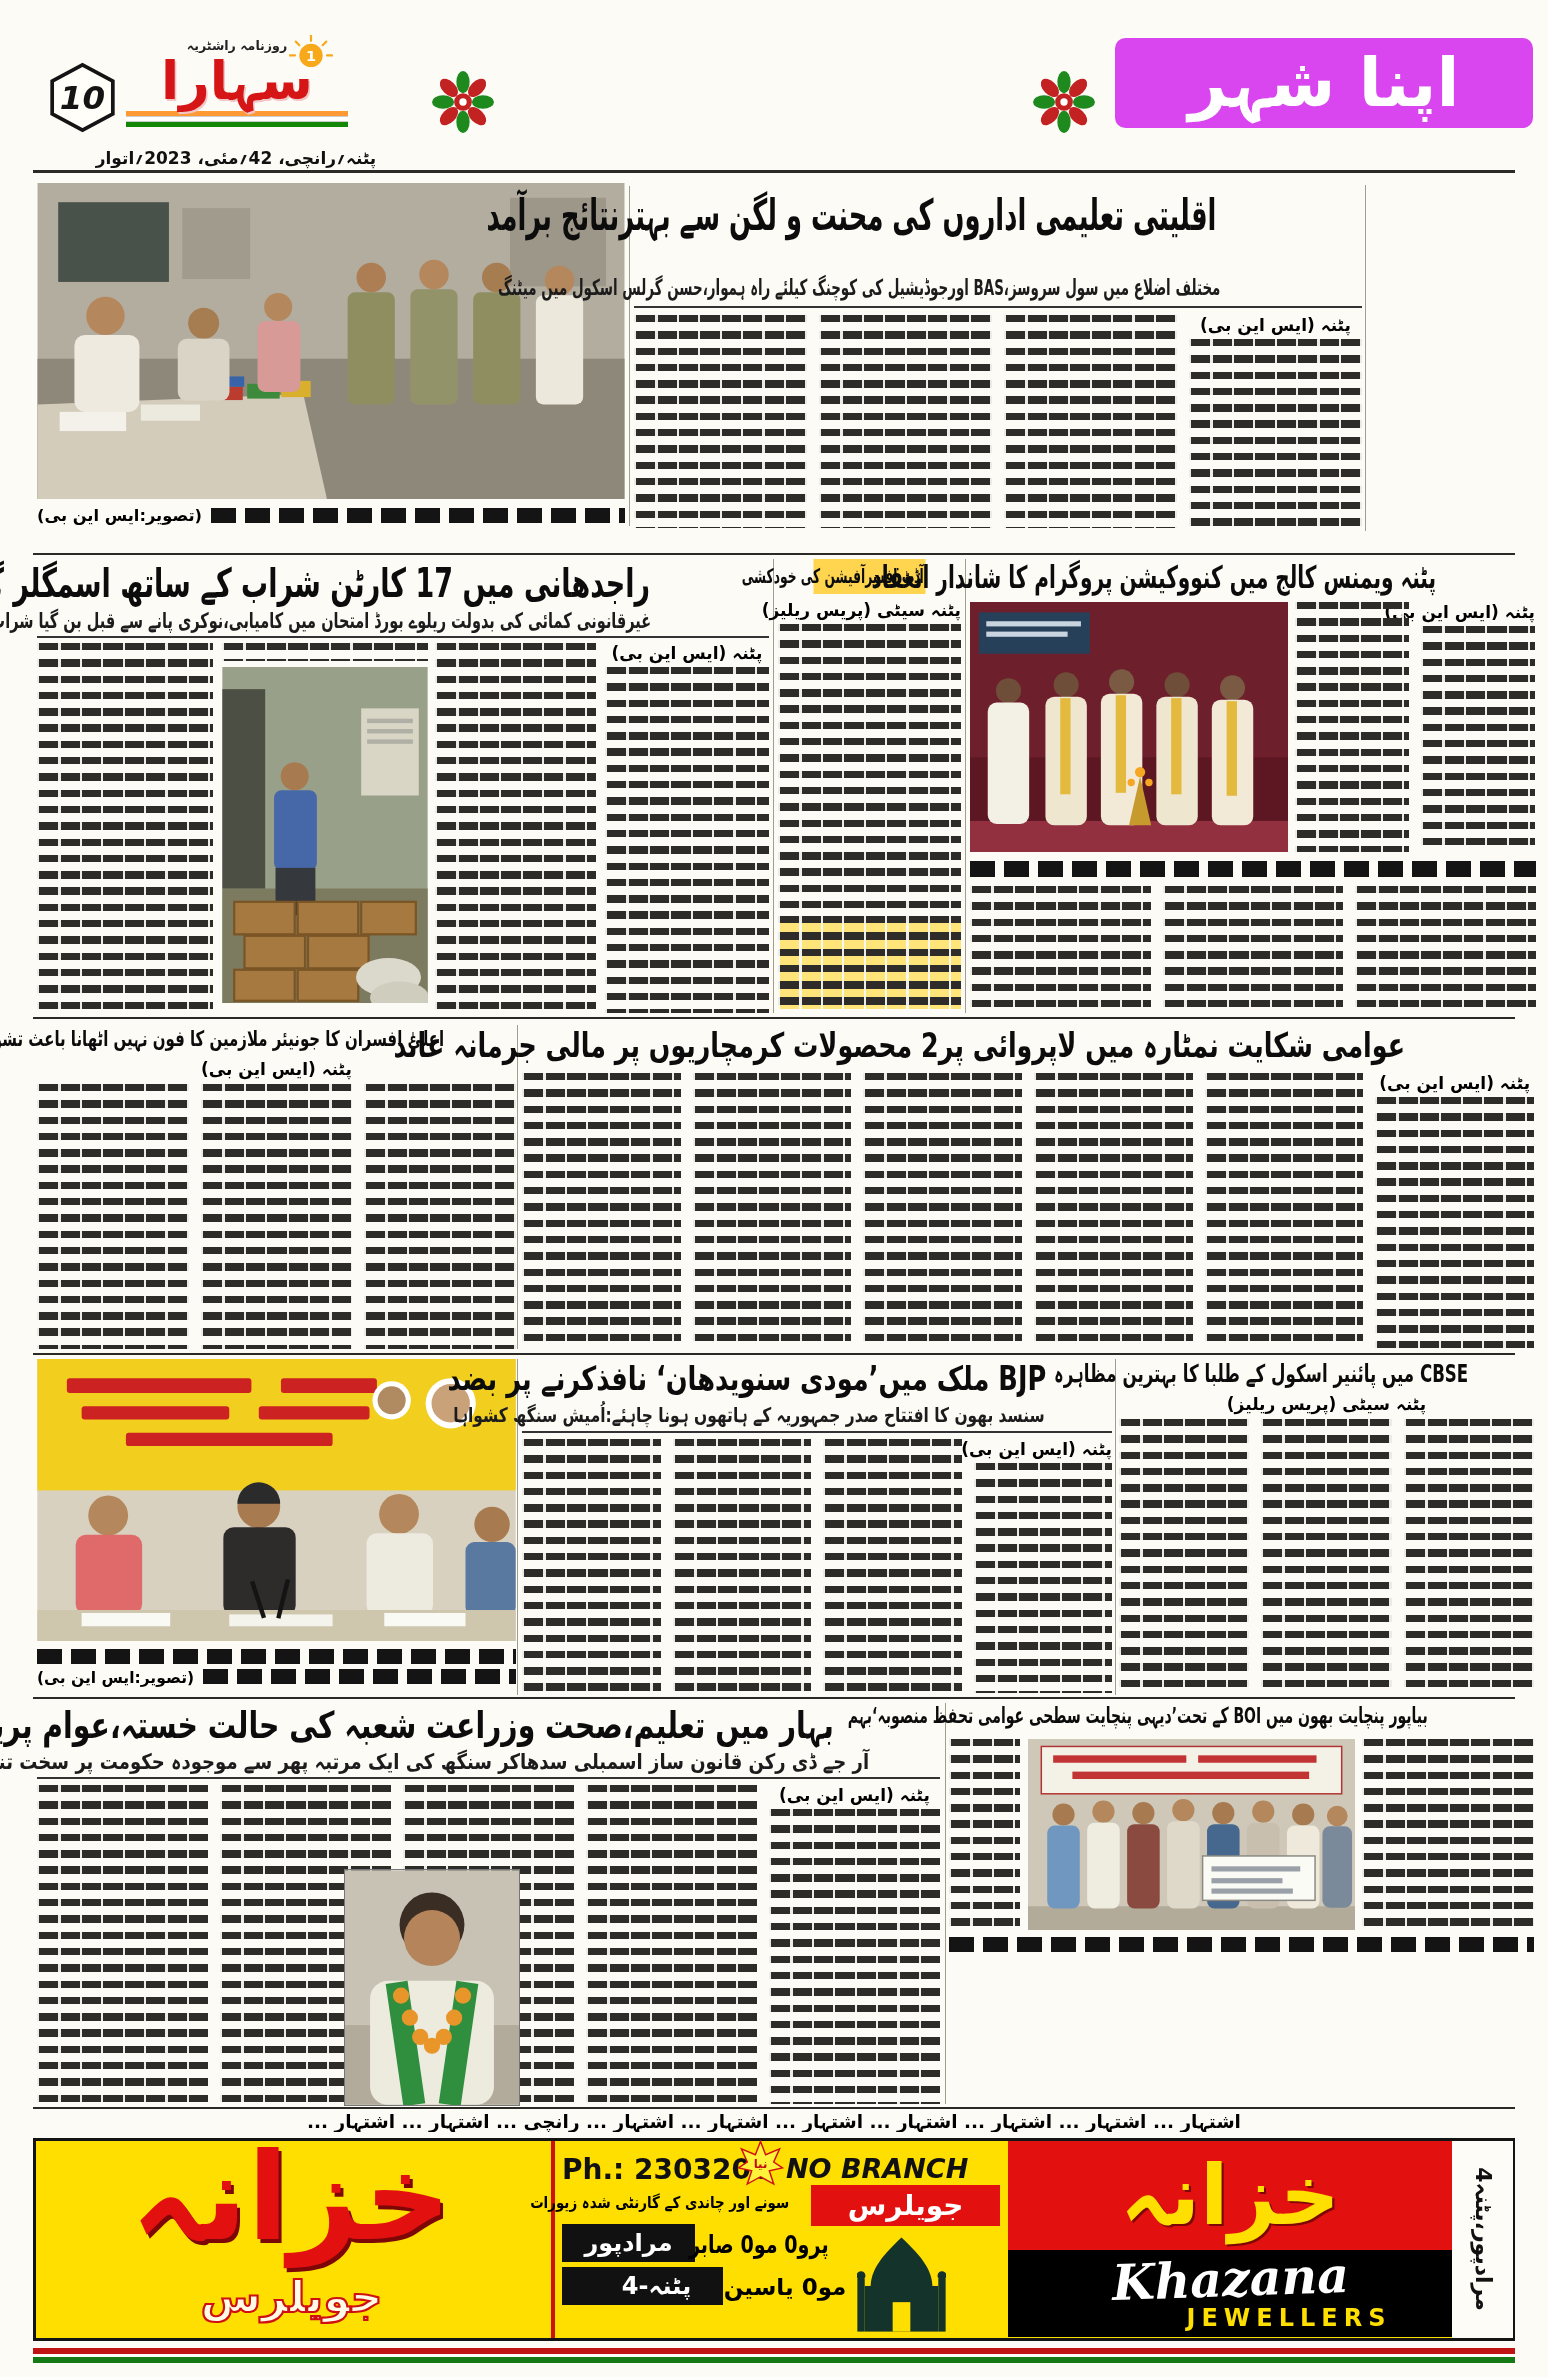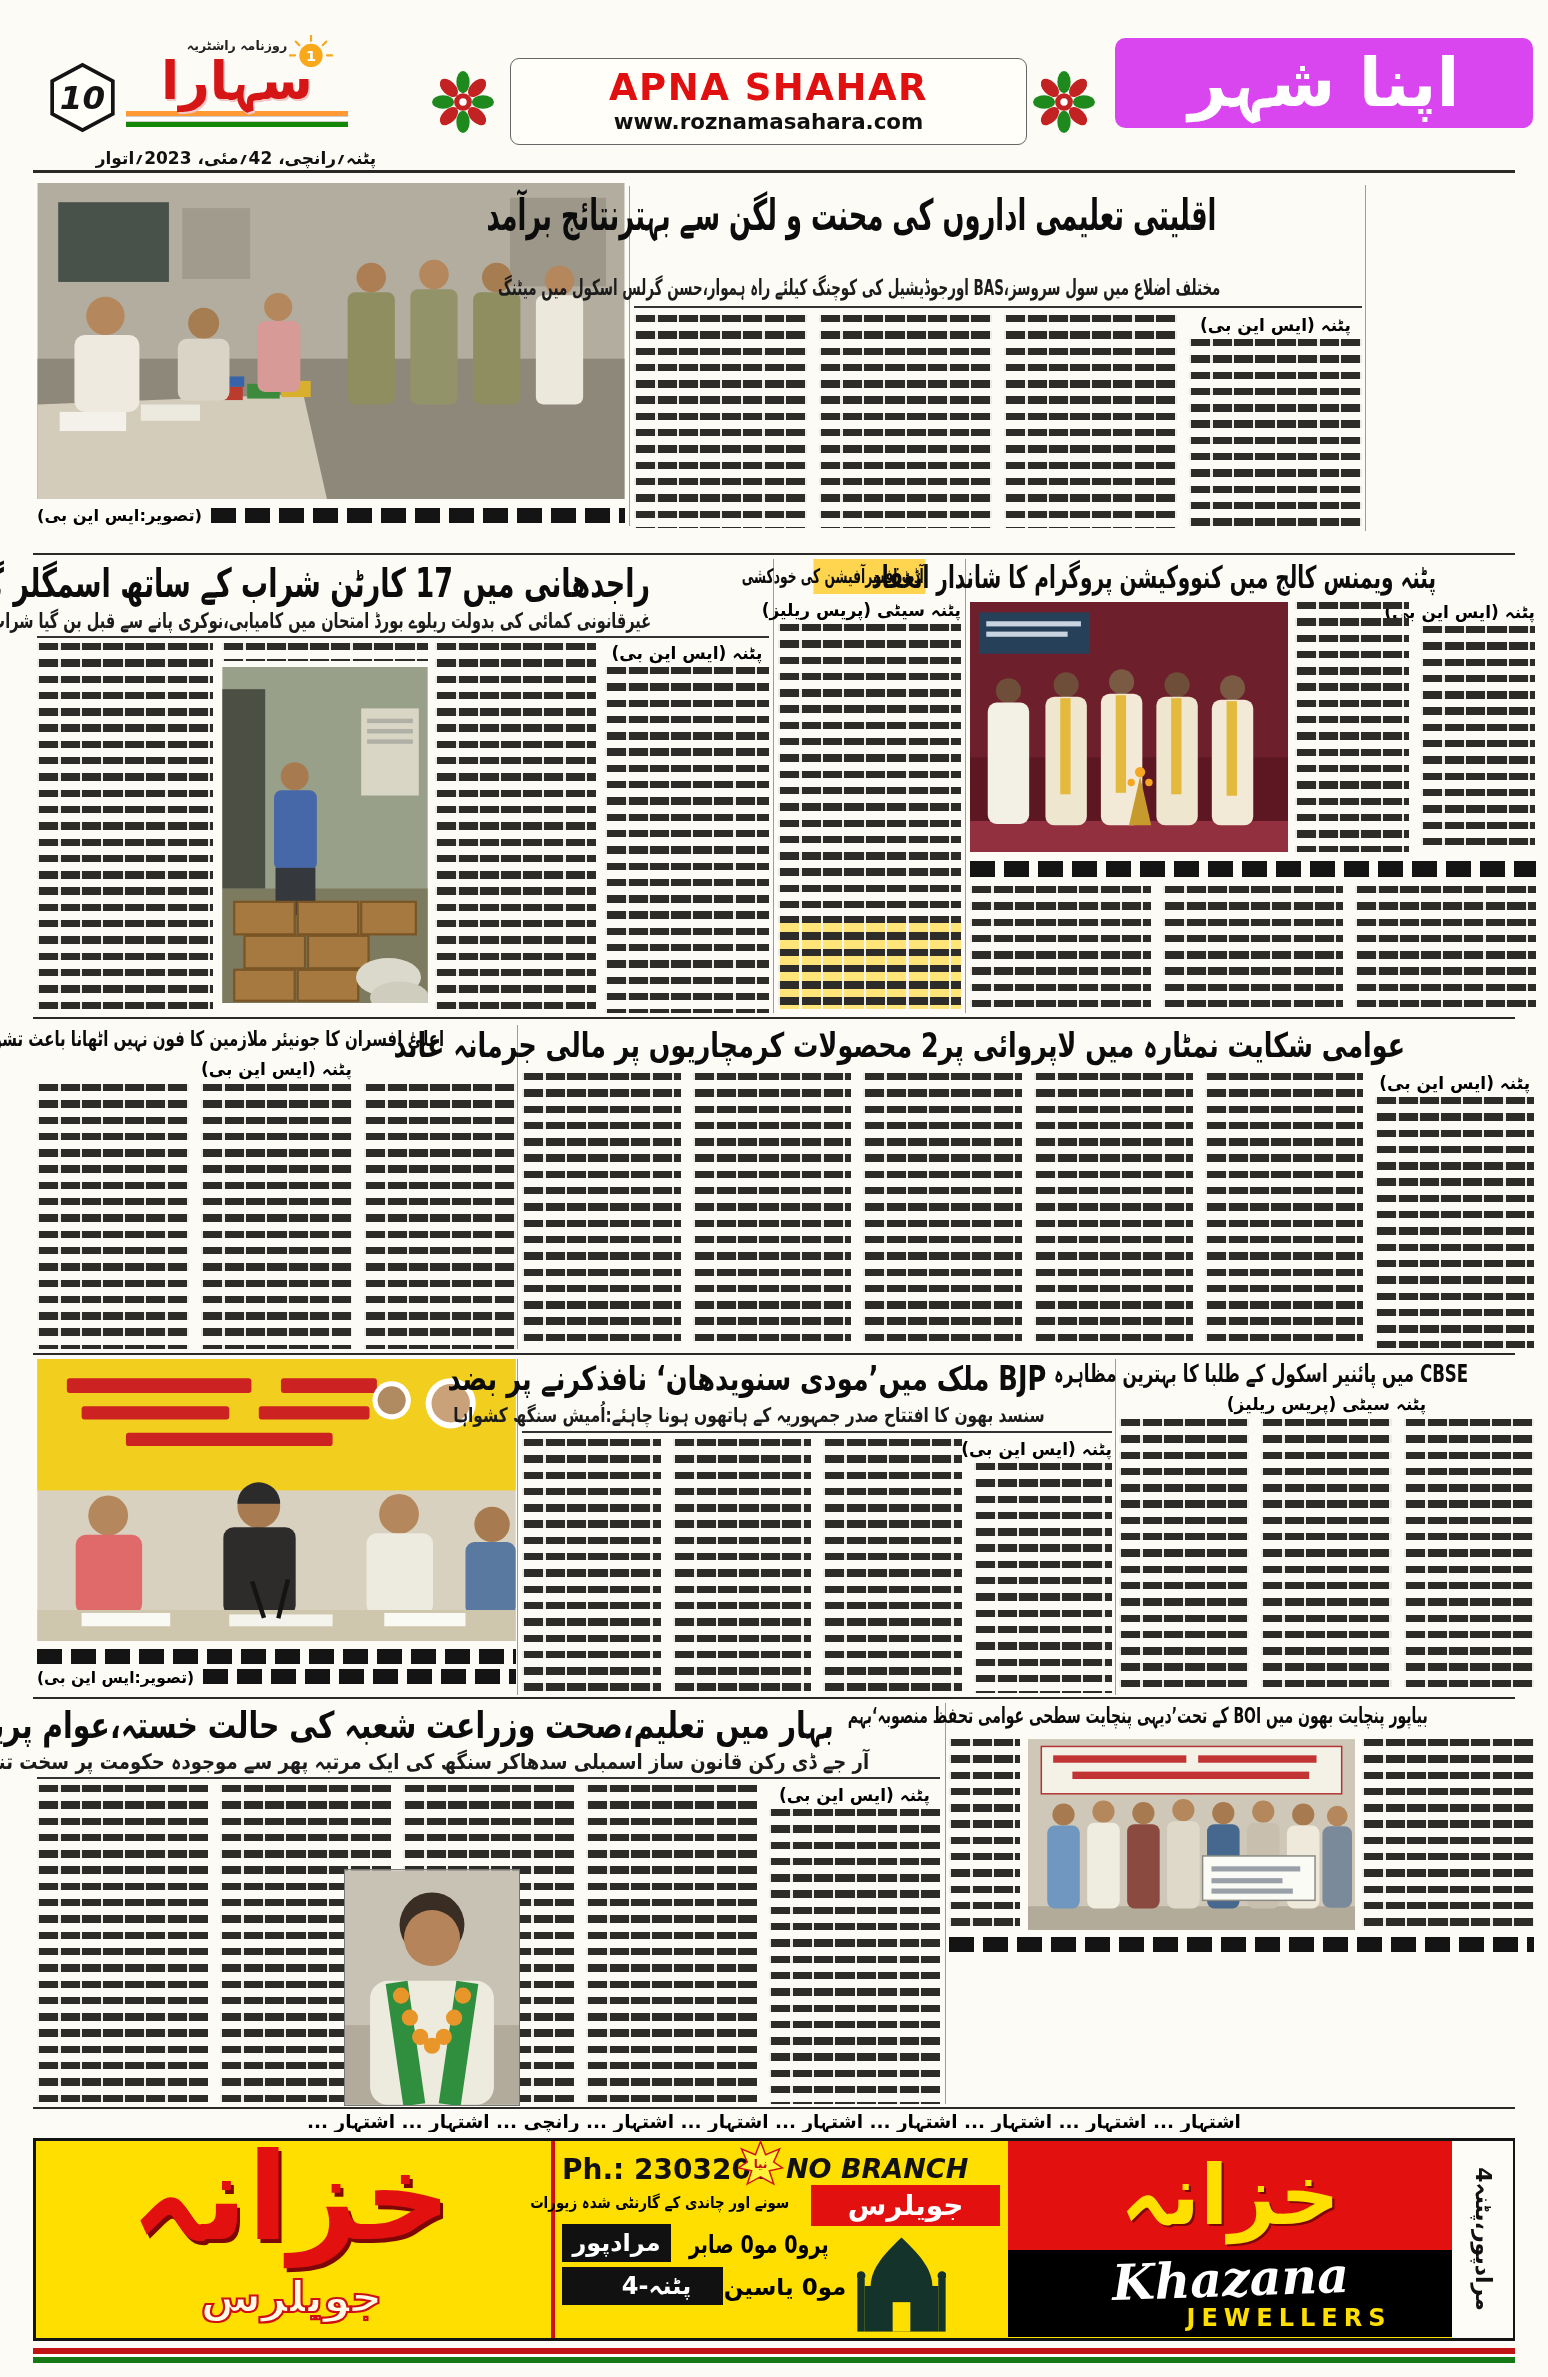--- a/index.html
+++ b/index.html
@@ -63,24 +63,20 @@
       <ellipse cx="42" cy="15" rx="9" ry="15" fill="#c22222" transform="rotate(135 42 42)"></ellipse>
       <ellipse cx="42" cy="15" rx="9" ry="15" fill="#1e8a1e" transform="rotate(180 42 42)"></ellipse>
       <ellipse cx="42" cy="15" rx="9" ry="15" fill="#c22222" transform="rotate(225 42 42)"></ellipse>
       <ellipse cx="42" cy="15" rx="9" ry="15" fill="#1e8a1e" transform="rotate(270 42 42)"></ellipse>
       <ellipse cx="42" cy="15" rx="9" ry="15" fill="#c22222" transform="rotate(315 42 42)"></ellipse>
     </g>
     <circle cx="42" cy="42" r="12" fill="#c22222"></circle>
       <circle cx="42" cy="42" r="5" fill="#ffffff"></circle>
   </svg>
 
-  <div class="abs" style="left:510px;top:58px;width:517px;height:87px;border:1.5px solid #666;border-radius:9px;text-align:center;padding-top:7.4px;box-sizing:border-box;background:#fffef9;">
-    <div style="font-size:37px;font-weight:700;color:#e01010;letter-spacing:1.5px;">APNA SHAHAR</div>
-    <div style="font-size:21.4px;font-weight:700;color:#111;">www.roznamasahara.com</div>
-  </div>
 
   <svg class="abs" style="left:1033px;top:71px;" width="62" height="62" viewBox="0 0 84 84">
     <g>
       <ellipse cx="42" cy="15" rx="9" ry="15" fill="#1e8a1e"></ellipse>
       <ellipse cx="42" cy="15" rx="9" ry="15" fill="#c22222" transform="rotate(45 42 42)"></ellipse>
       <ellipse cx="42" cy="15" rx="9" ry="15" fill="#1e8a1e" transform="rotate(90 42 42)"></ellipse>
       <ellipse cx="42" cy="15" rx="9" ry="15" fill="#c22222" transform="rotate(135 42 42)"></ellipse>
       <ellipse cx="42" cy="15" rx="9" ry="15" fill="#1e8a1e" transform="rotate(180 42 42)"></ellipse>
       <ellipse cx="42" cy="15" rx="9" ry="15" fill="#c22222" transform="rotate(225 42 42)"></ellipse>
       <ellipse cx="42" cy="15" rx="9" ry="15" fill="#1e8a1e" transform="rotate(270 42 42)"></ellipse>
@@ -413,21 +409,21 @@
   <div class="abs rtl nw" style="left:33px;top:2111px;width:1482px;font-size:18.5px;font-weight:700;text-align:center;letter-spacing:0.7px;overflow:hidden;">اشتہار ... اشتہار ... اشتہار ... اشتہار ... اشتہار ... اشتہار ... اشتہار ... رانچی ... اشتہار ... اشتہار ...</div>
 
   <div class="abs" style="left:33px;top:2138px;width:1482px;height:203px;background:#ffdf00;border:3px solid #141414;box-sizing:border-box;">
 
     <div class="abs rtl nw" style="left:0;top:-4.4px;width:510px;font-size:121px;font-weight:700;color:#e31010;text-shadow:3px 3.7px 0 #7d0606;text-align:center;line-height:1;">خزانہ</div>
     <div class="abs rtl nw" style="left:115px;top:130px;width:281px;font-size:44px;font-weight:700;color:#fffbe6;-webkit-text-stroke:2.2px #d01010;text-align:center;">جویلرس</div>
     <div class="abs" style="left:515px;top:0;width:3.7px;height:197px;background:#d01010;"></div>
 
     <div class="abs nw" style="left:526px;top:12px;width:185px;font-size:28px;font-weight:700;color:#111;">Ph.: 2303206</div>
     <div class="abs rtl nw fit" style="left: 517px; top: 52px; width: 259px; font-size: 16.3px; font-weight: 700; text-align: center; transform: scaleX(0.824);">سونے اور چاندی کے گارنٹی شدہ زیورات</div>
-    <div class="abs rtl" style="left:526px;top:83px;width:109px;height:38px;background:#111;color:#fff;font-size:24px;font-weight:700;display:flex;align-items:center;justify-content:center;">مرادپور</div>
+    <div class="abs rtl" style="left:526px;top:83px;width:133px;height:38px;background:#111;color:#fff;font-size:24px;font-weight:700;display:flex;align-items:center;justify-content:center;">مرادپور</div>
     <div class="abs rtl" style="left:526px;top:126px;width:133px;height:38px;background:#111;color:#fff;font-size:24px;font-weight:700;display:flex;align-items:center;justify-content:center;padding-left:28px;">پٹنہ-4</div>
     <div class="abs rtl nw fit" style="left: 669px; top: 89px; width: 140px; font-size: 25px; font-weight: 700; text-align: center; transform: scaleX(0.766);">پرو0 مو0 صابر</div>
     <div class="abs rtl nw fit" style="left:679px;top:133px;width:140px;font-size:23px;font-weight:700;text-align:center;">مو0 یاسین</div>
     <svg class="abs" style="left:701px;top:-1.5px;" width="47" height="47" viewBox="0 0 64 64">
       <polygon points="32,2 39,20 58,12 50,30 62,38 44,42 50,60 32,50 14,60 20,42 2,38 14,30 6,12 25,20" fill="#fff23a" stroke="#d01010" stroke-width="2"></polygon>
       <text x="32" y="38" text-anchor="middle" font-size="16" font-weight="bold" fill="#c01010">نیا</text>
     </svg>
     <div class="abs nw" style="left:750px;top:12px;font-size:27px;font-weight:700;font-style:italic;color:#111;">NO BRANCH</div>
     <div class="abs rtl" style="left:775px;top:44px;width:189px;height:41px;background:#e31010;color:#ffffff;font-size:28px;font-weight:700;display:flex;align-items:center;justify-content:center;">جویلرس</div>
     <svg class="abs" style="left:821px;top:92px;" width="89" height="103" viewBox="0 0 120 140">

